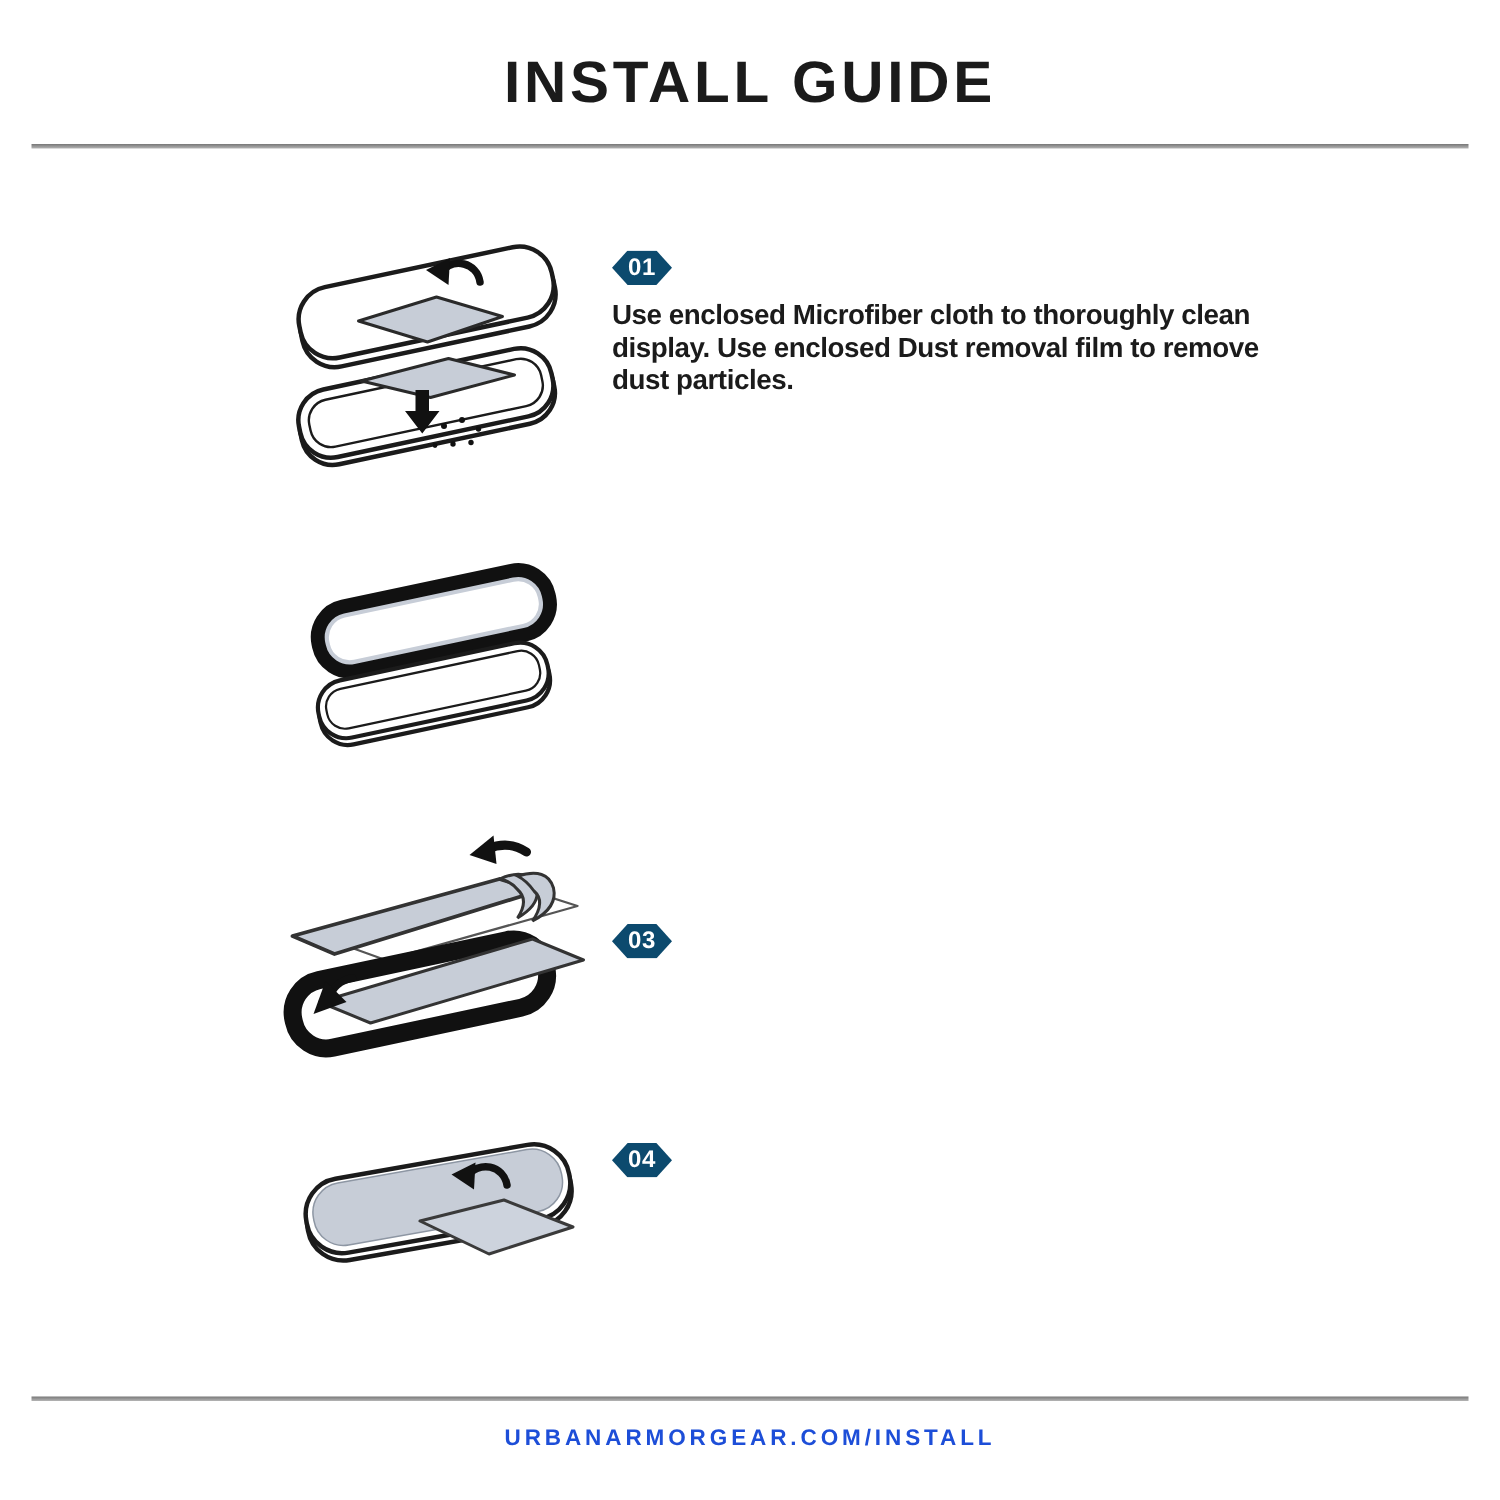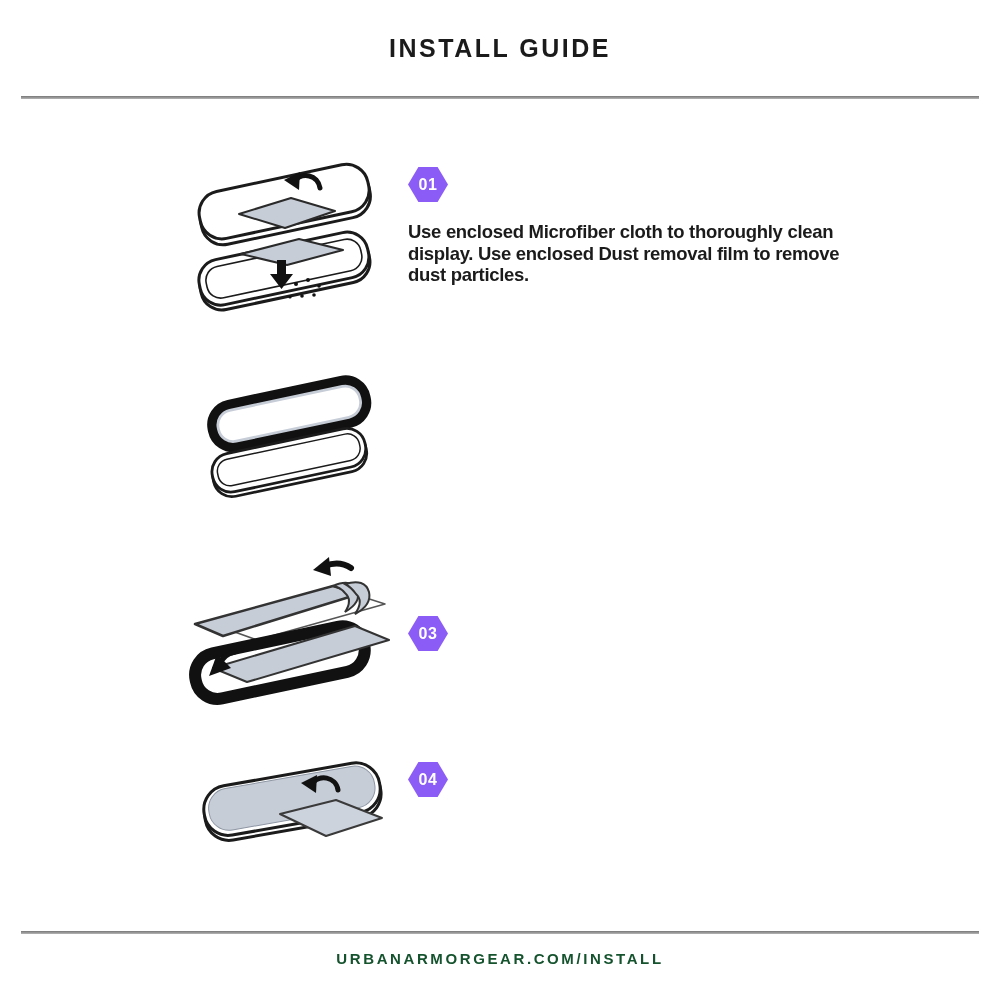--- a/index.html
+++ b/index.html
@@ -2,42 +2,42 @@
 <html><head>
 <meta charset="utf-8">
 <style>
   html,body{margin:0;padding:0;background:#fff;}
   .page{
     position:relative;width:1000px;height:1000px;background:#ffffff;
     font-family:"Liberation Sans", sans-serif;color:#1b1b1b;overflow:hidden;
   }
   .title{
     position:absolute;top:34px;left:0;width:100%;text-align:center;
-    font-size:25px;font-weight:bold;letter-spacing:2.5px;color:#1b1b1b;
+    font-size:39px;font-weight:bold;letter-spacing:2.5px;color:#1b1b1b;
   }
   .rule{
     position:absolute;left:21px;width:958px;height:3px;
     background:linear-gradient(#777, #b5b5b5);
   }
   .rule-top{top:96px;}
   .rule-bottom{top:931px;}
   .footer-url{
     position:absolute;top:950px;left:0;width:100%;text-align:center;
-    font-size:15px;font-weight:bold;letter-spacing:2.6px;color:#14532d;
+    font-size:15px;font-weight:bold;letter-spacing:2.6px;color:#1d4ed8;
   }
   .illustration{position:absolute;}
   .step-content{position:absolute;}
   .badge{
-    width:40px;height:35px;background:#8b5cf6;color:#fff;
+    width:40px;height:23px;background:#0c4a6e;color:#fff;
     display:flex;align-items:center;justify-content:center;
     font-size:16px;font-weight:bold;letter-spacing:.5px;
     clip-path:polygon(0% 50%,26% 0%,74% 0%,100% 50%,74% 100%,26% 100%);
   }
   .desc{
-    margin-top:19px;font-size:18.5px;font-weight:bold;line-height:1.17;
+    margin-top:9px;font-size:18.5px;font-weight:bold;line-height:1.17;
     letter-spacing:-0.3px;white-space:pre-line;color:#1b1b1b;
   }
   svg{display:block;}
 </style>
 </head>
 <body>
 
 <div class="page">
 
   <div class="title">INSTALL GUIDE</div>

